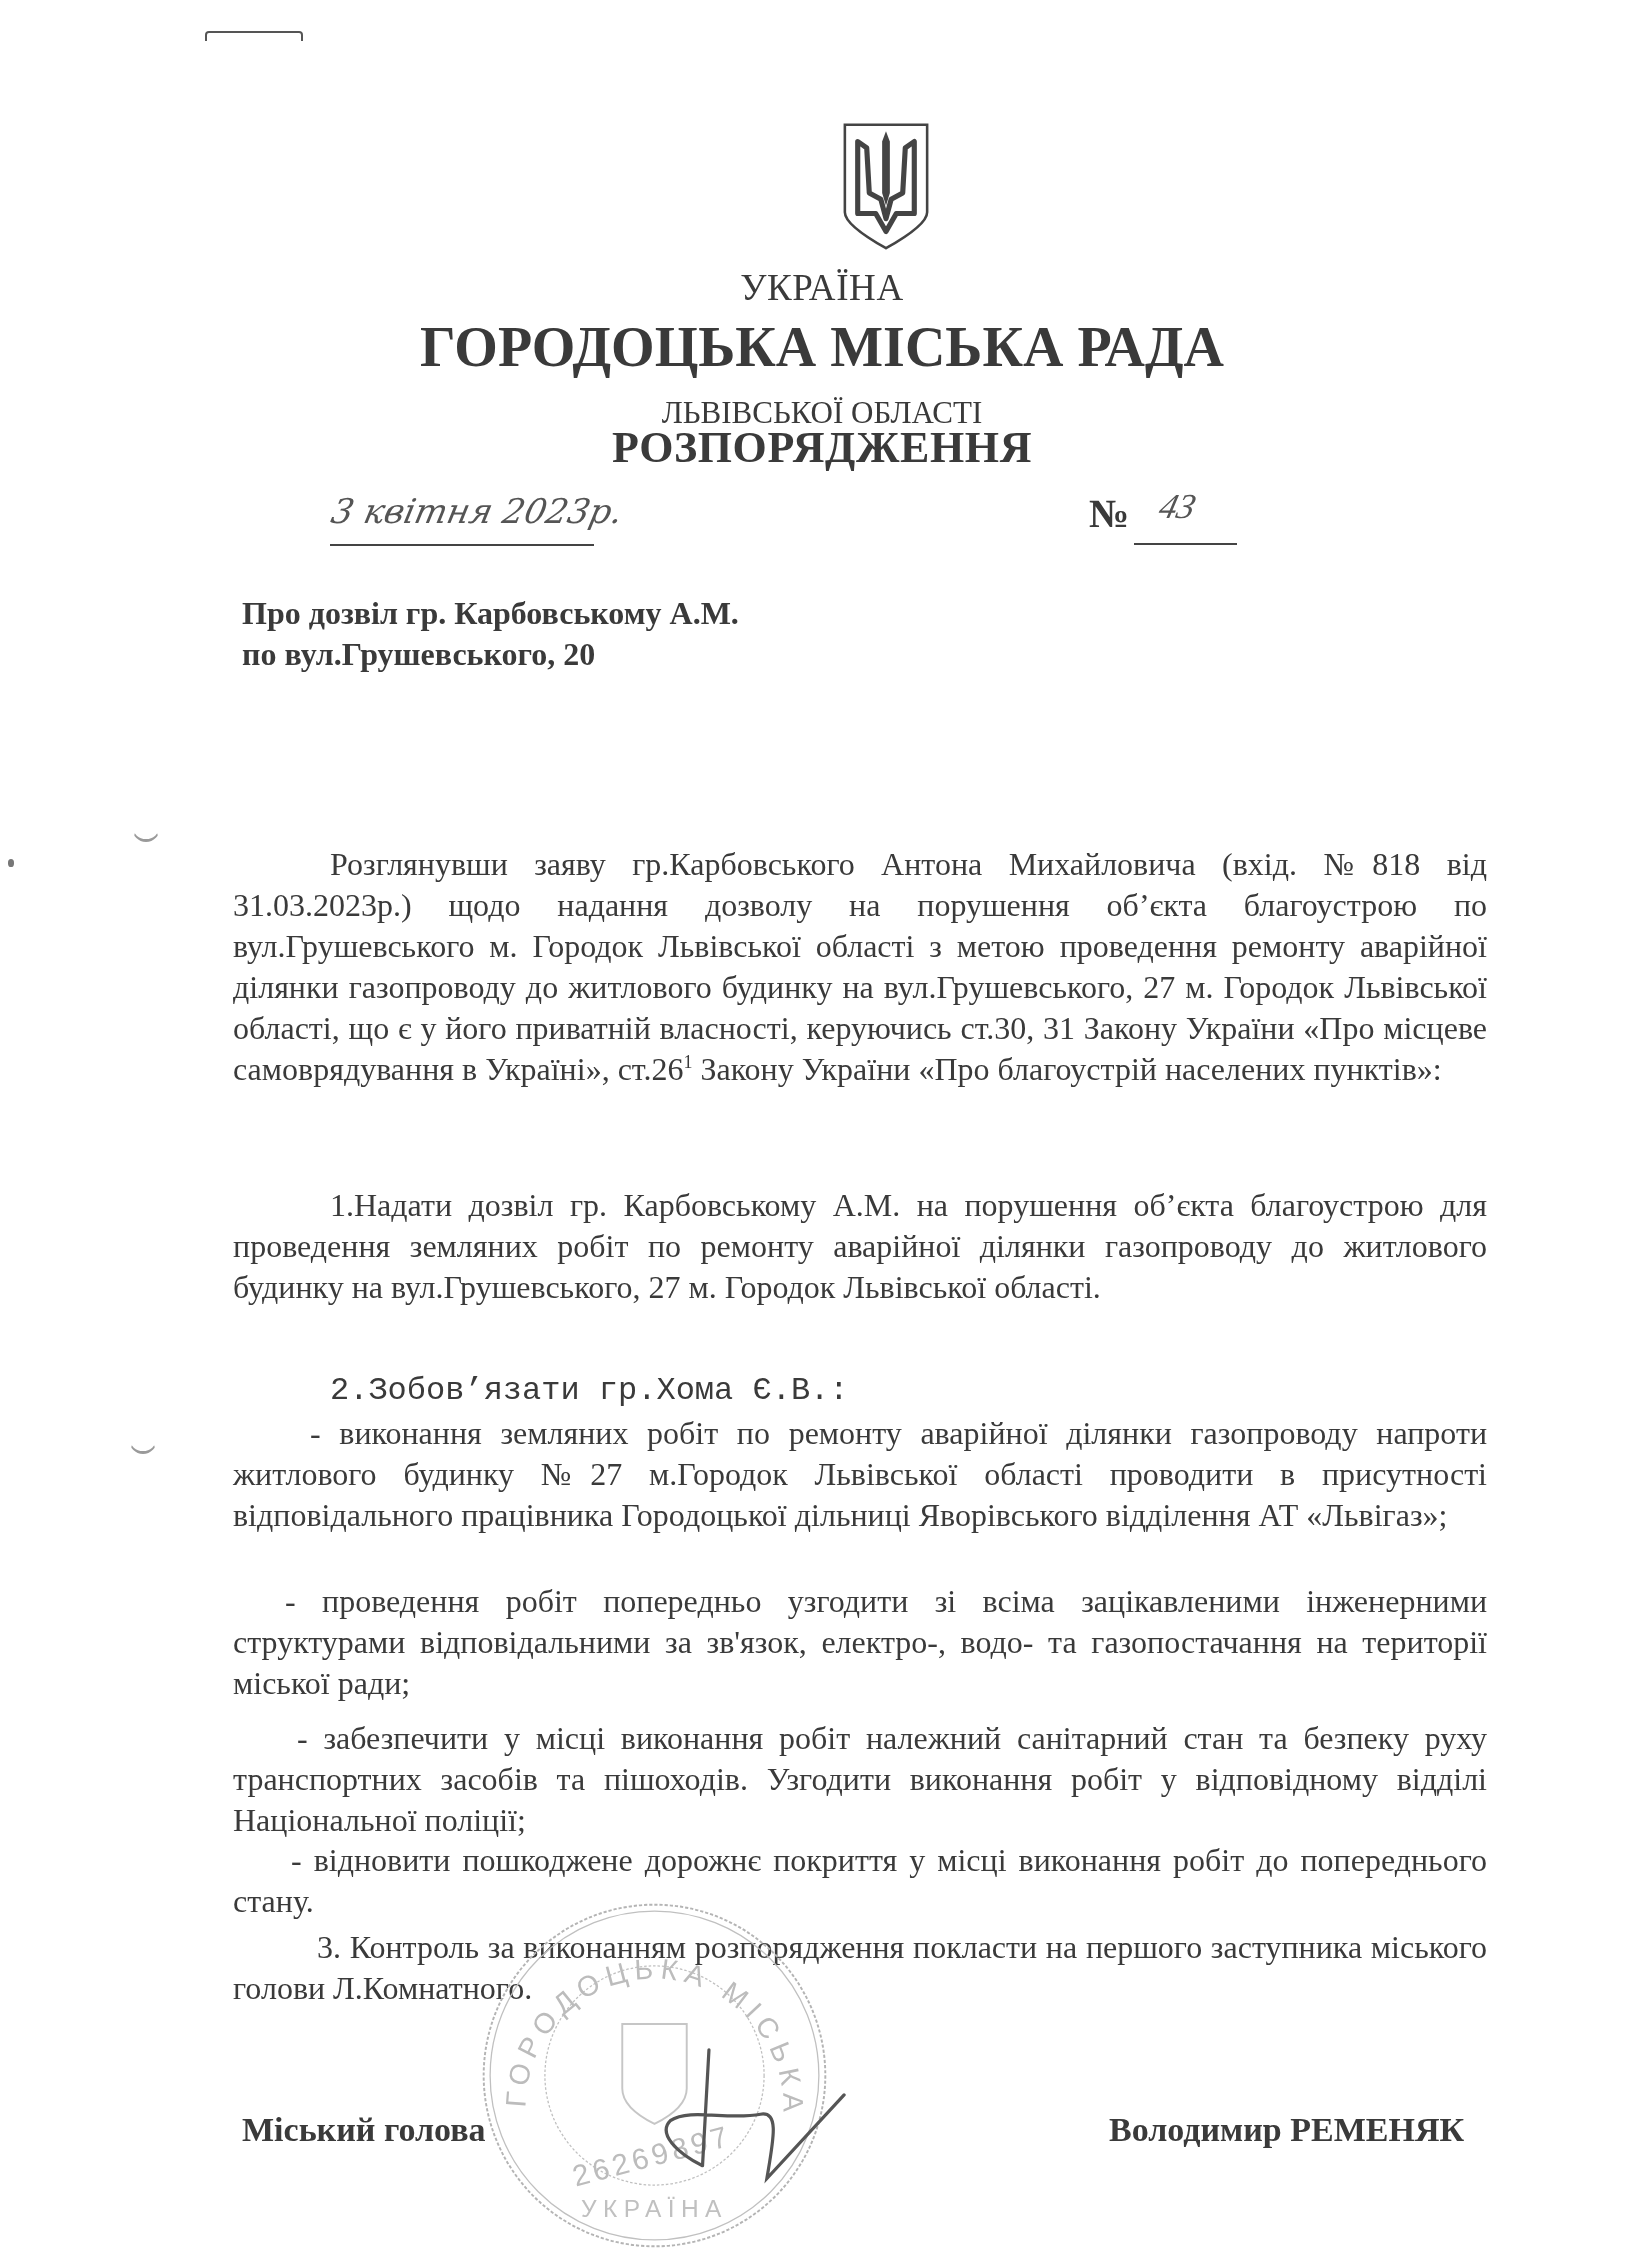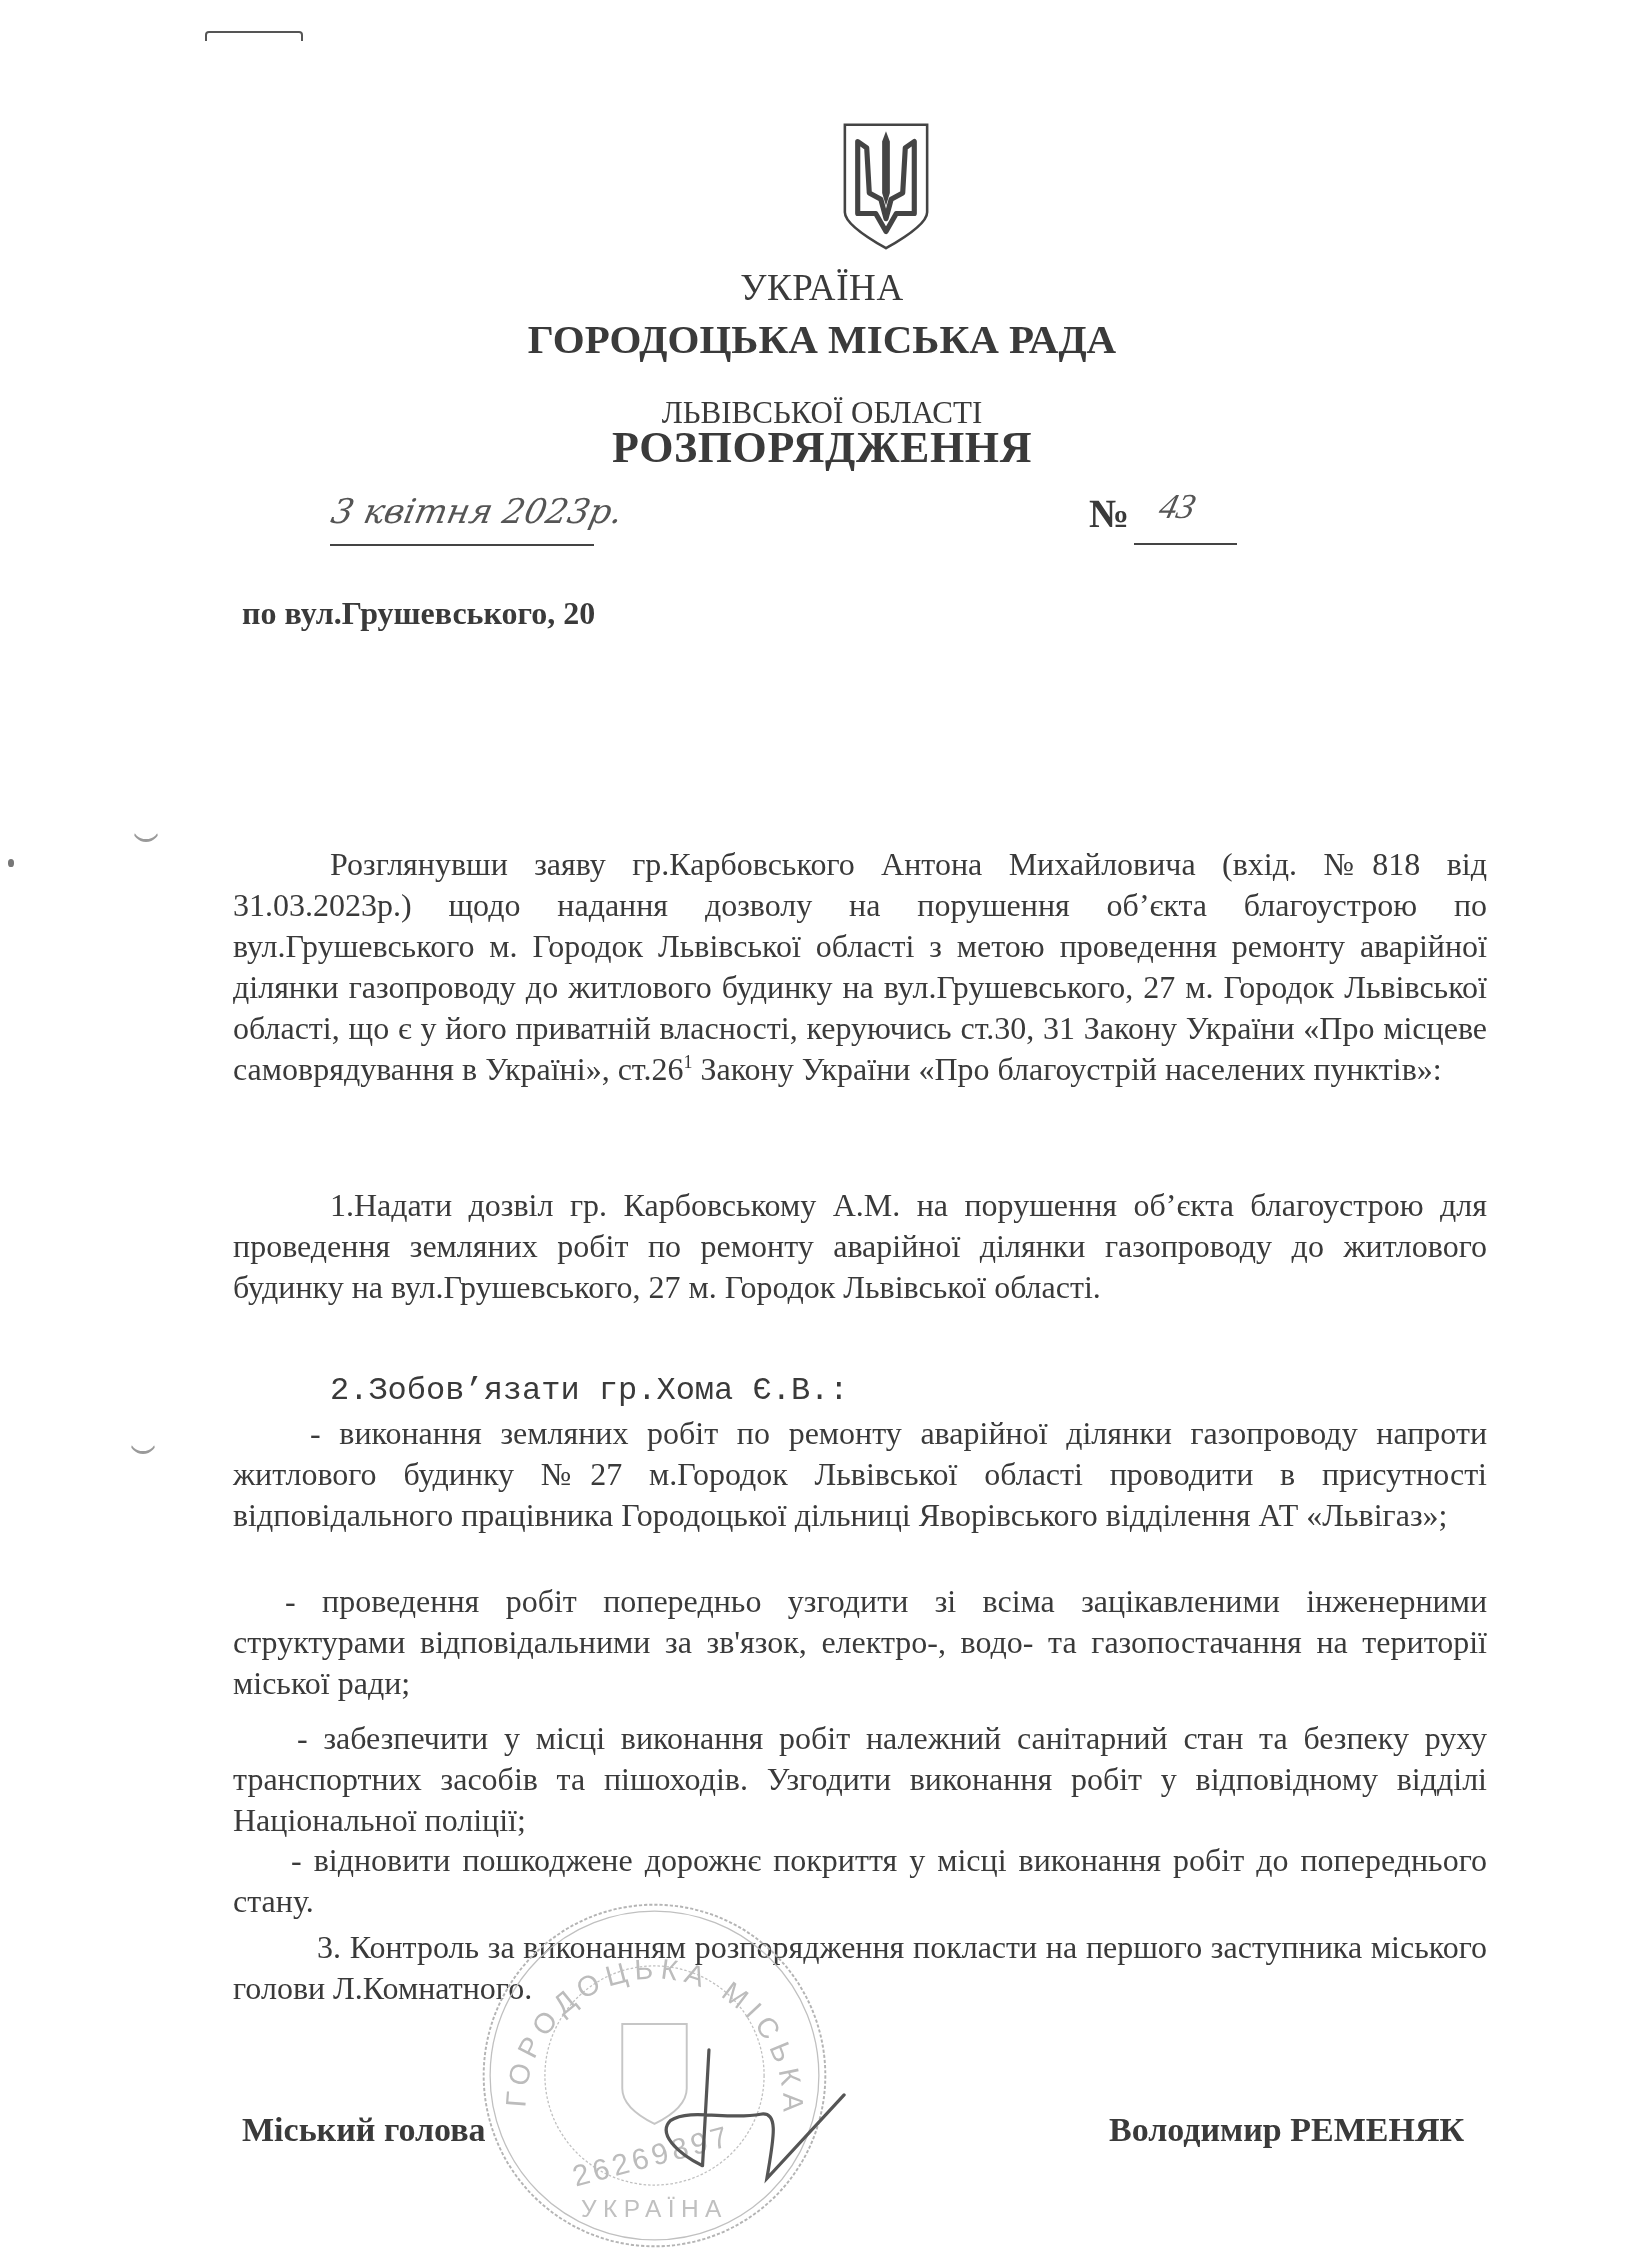--- a/index.html
+++ b/index.html
@@ -10,21 +10,21 @@
   }
   .abs { position: absolute; }
   .staple { left: 205px; top: 31px; width: 94px; height: 7.7px;
             border: 2.6px solid #555; border-bottom: none; border-radius: 3.9px 3.9px 0 0; }
   .punch { width: 26px; height: 26px; border-radius: 50%;
            border-bottom: 3.9px solid #9a9a9a; border-left: 1.3px solid transparent; border-right: 1.3px solid transparent; }
   .dot { width: 6.4px; height: 7.7px; border-radius: 50%; background: #777; }
   .emblem { left: 841px; top: 122px; width: 90px; height: 129px; }
   .hdr { left: 0; width: 1644px; text-align: center; }
   .h-country { top: 266px; font-size: 37px; letter-spacing: 0.6px; }
-  .h-council { top: 315px; font-size: 41px; font-weight: bold; }
+  .h-council { top: 315px; font-size: 56px; font-weight: bold; }
   .h-region { top: 367px; font-size: 31px; margin-top: 28px; }
   .h-title { top: 422px; font-size: 44px; font-weight: bold; letter-spacing: 0.6px; }
   .date-field { left: 330px; top: 489px; width: 264px; height: 55px; border-bottom: 2.6px solid #444; }
   .date-hand { left: 332px; top: 491px; font-family: "DejaVu Serif", serif; font-style: italic;
                font-size: 34px; color: #555; transform: skewX(-12deg); }
   .num-label { left: 1089px; top: 490px; font-size: 40px; font-weight: bold; }
   .num-field { left: 1134px; top: 493px; width: 103px; height: 50px; border-bottom: 2.6px solid #444; }
   .num-hand { left: 1160px; top: 487px; font-style: italic; font-size: 35px; color: #555; transform: skewX(-14deg); }
   .subject { left: 242px; top: 593px; font-size: 32px; font-weight: bold; line-height: 41px; }
   .para { left: 233px; width: 1254px; font-size: 32px; line-height: 41px; text-align: justify; }
@@ -62,20 +62,21 @@
 <div class="abs hdr h-region">ЛЬВІВСЬКОЇ ОБЛАСТІ</div>
 <div class="abs hdr h-title">РОЗПОРЯДЖЕННЯ</div>
 
 <div class="abs date-field"></div>
 <div class="abs date-hand">3 квітня 2023р.</div>
 <div class="abs num-label">№</div>
 <div class="abs num-field"></div>
 <div class="abs num-hand">43</div>
 
 <div class="abs subject">
+  <div>Про дозвіл гр. Карбовському А.М.</div>
   <div>по вул.Грушевського, 20</div>
 </div>
 
 <div class="abs para p-intro">
   <span class="ind"></span><span>Розглянувши заяву гр.Карбовського  Антона Михайловича (вхід. №818 від 31.03.2023р.) щодо надання  дозволу на порушення об’єкта благоустрою по вул.Грушевського  м. Городок Львівської області з метою проведення ремонту аварійної ділянки газопроводу до житлового будинку на вул.Грушевського, 27 м. Городок Львівської області, що є у його приватній власності, керуючись ст.30, 31 Закону України «Про місцеве самоврядування в Україні»,  ст.26</span><span class="sup">1</span><span> Закону України «Про благоустрій населених пунктів»:</span>
 </div>
 
 <div class="abs para p1">
   <span class="ind"></span><span>1.Надати  дозвіл  гр. Карбовському А.М. на порушення об’єкта благоустрою для  проведення земляних робіт по ремонту аварійної ділянки газопроводу до житлового будинку на вул.Грушевського, 27 м. Городок Львівської області.</span>
 </div>

